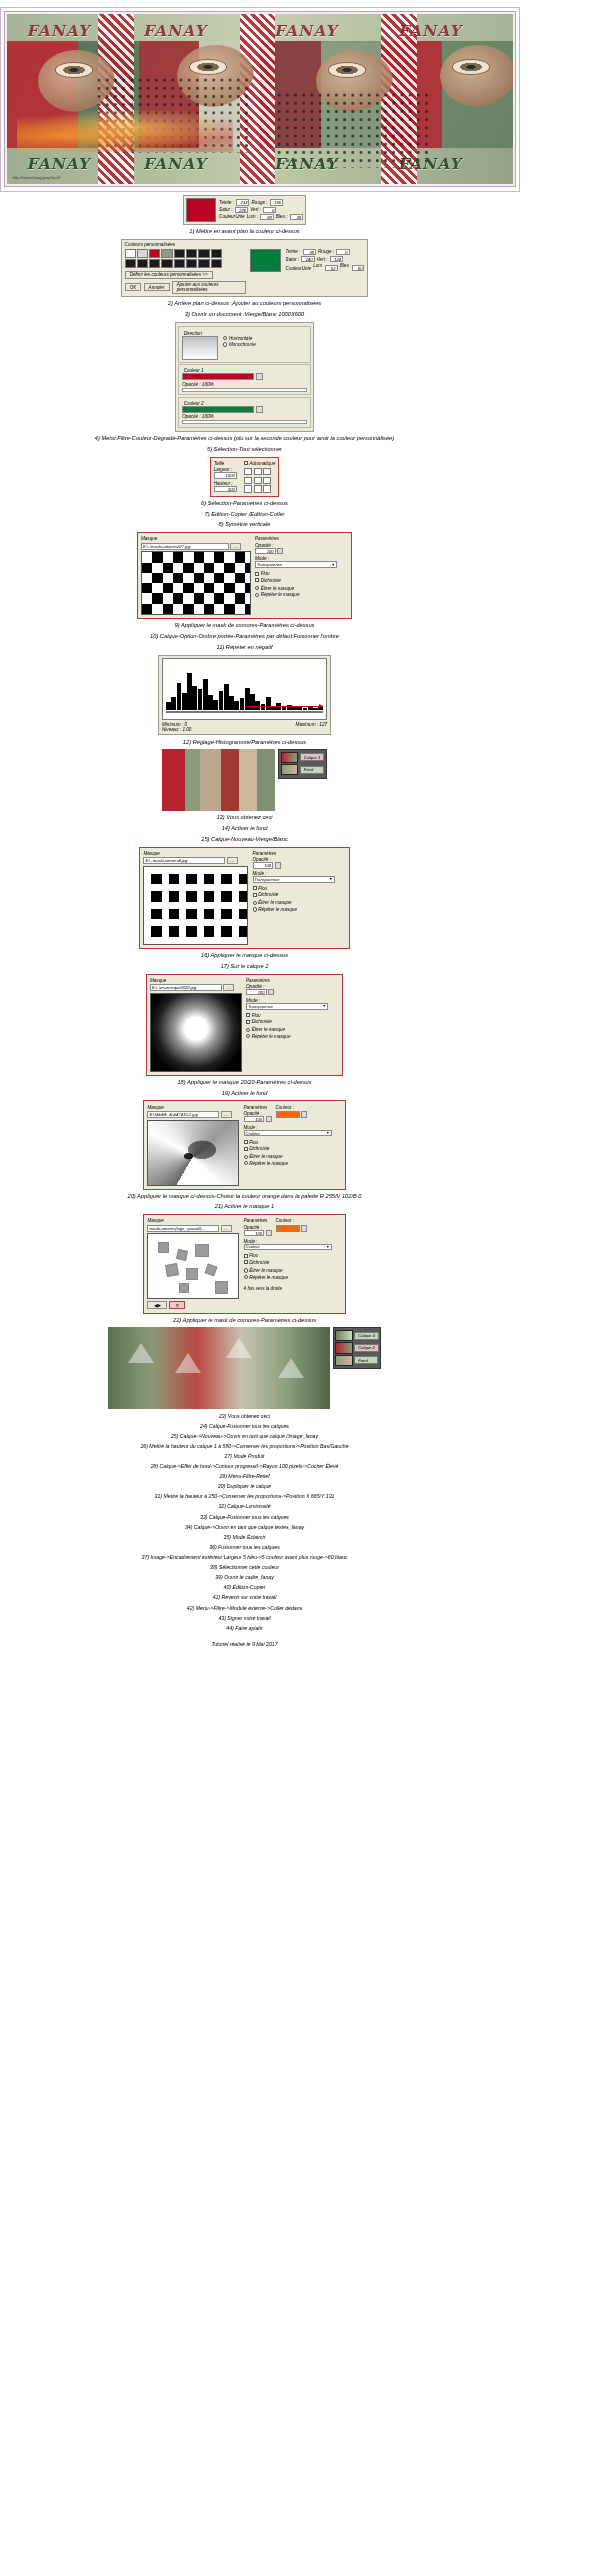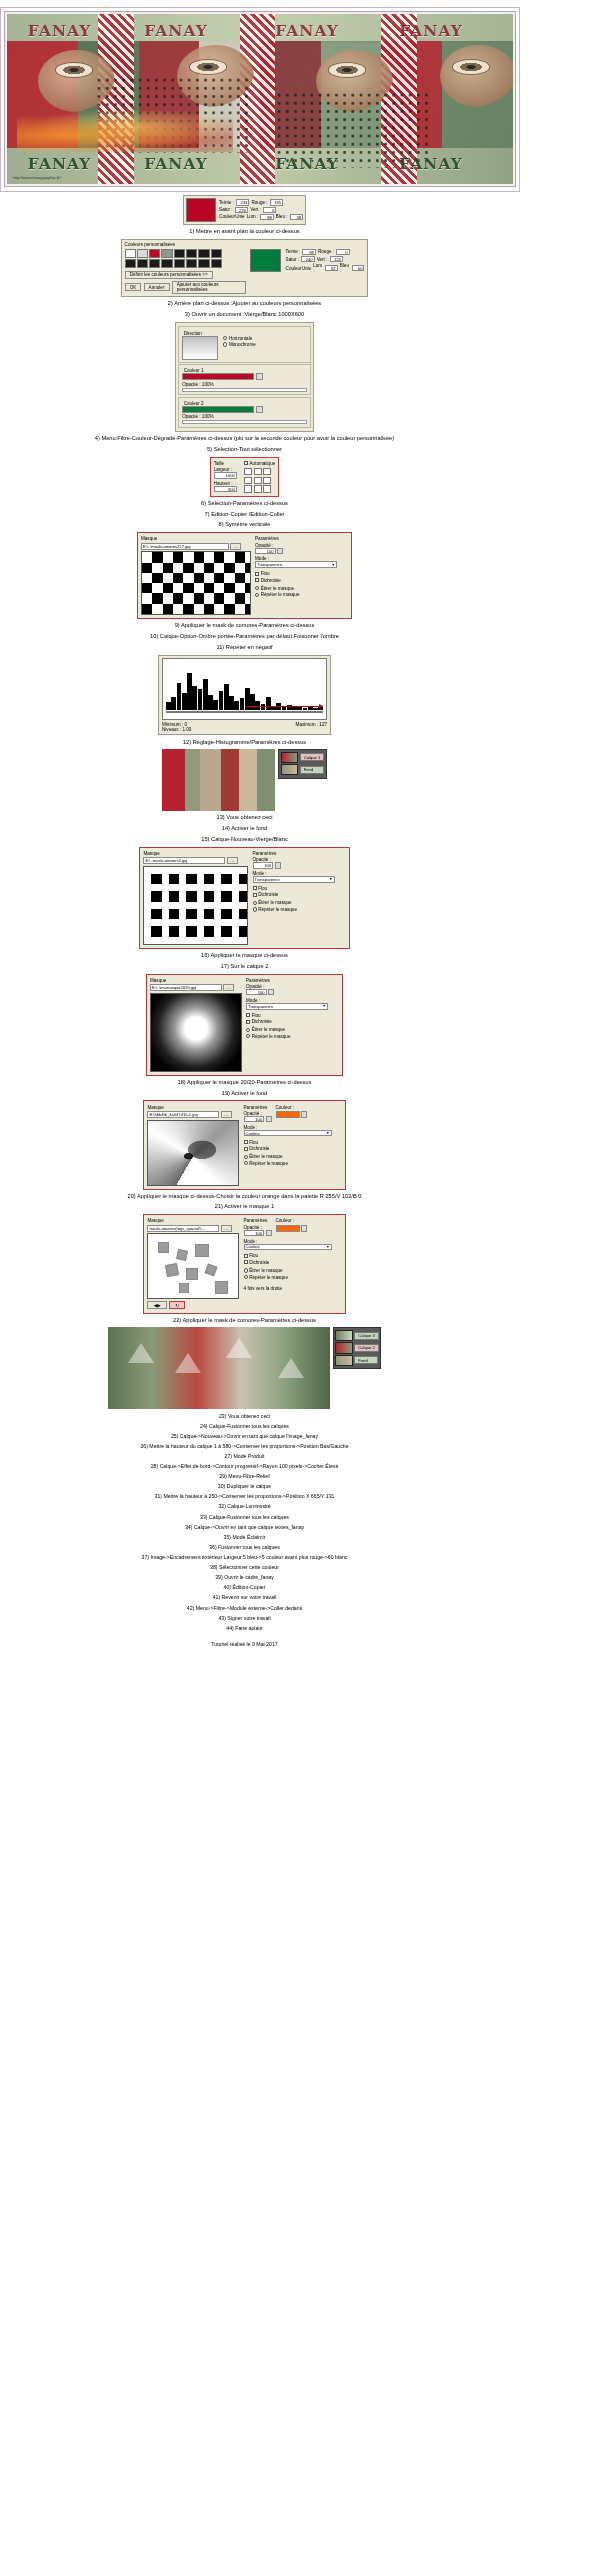--- a/index.html
+++ b/index.html
@@ -4,21 +4,21 @@
 <style>
   * { box-sizing: border-box; }
   html, body { margin:0; padding:0; }
   body {
     width: 590px;
     background: #ffffff;
     font-family: "Liberation Sans", sans-serif;
     font-size: 5.7px;
     color: #000;
   }
-  .page { width:489px; position:relative; padding-bottom: 10.3px;}
+  .page { width:489px; position:relative; padding-bottom: 10.3px; font-style: italic;}
 
   
   .step {
     text-align:center;
     font-size: 5.7px;
     line-height: 1.35;
     margin: 3.1px auto 3.1px auto;
     color:#000;
   }
   .step.small { font-size:5.2px; }

